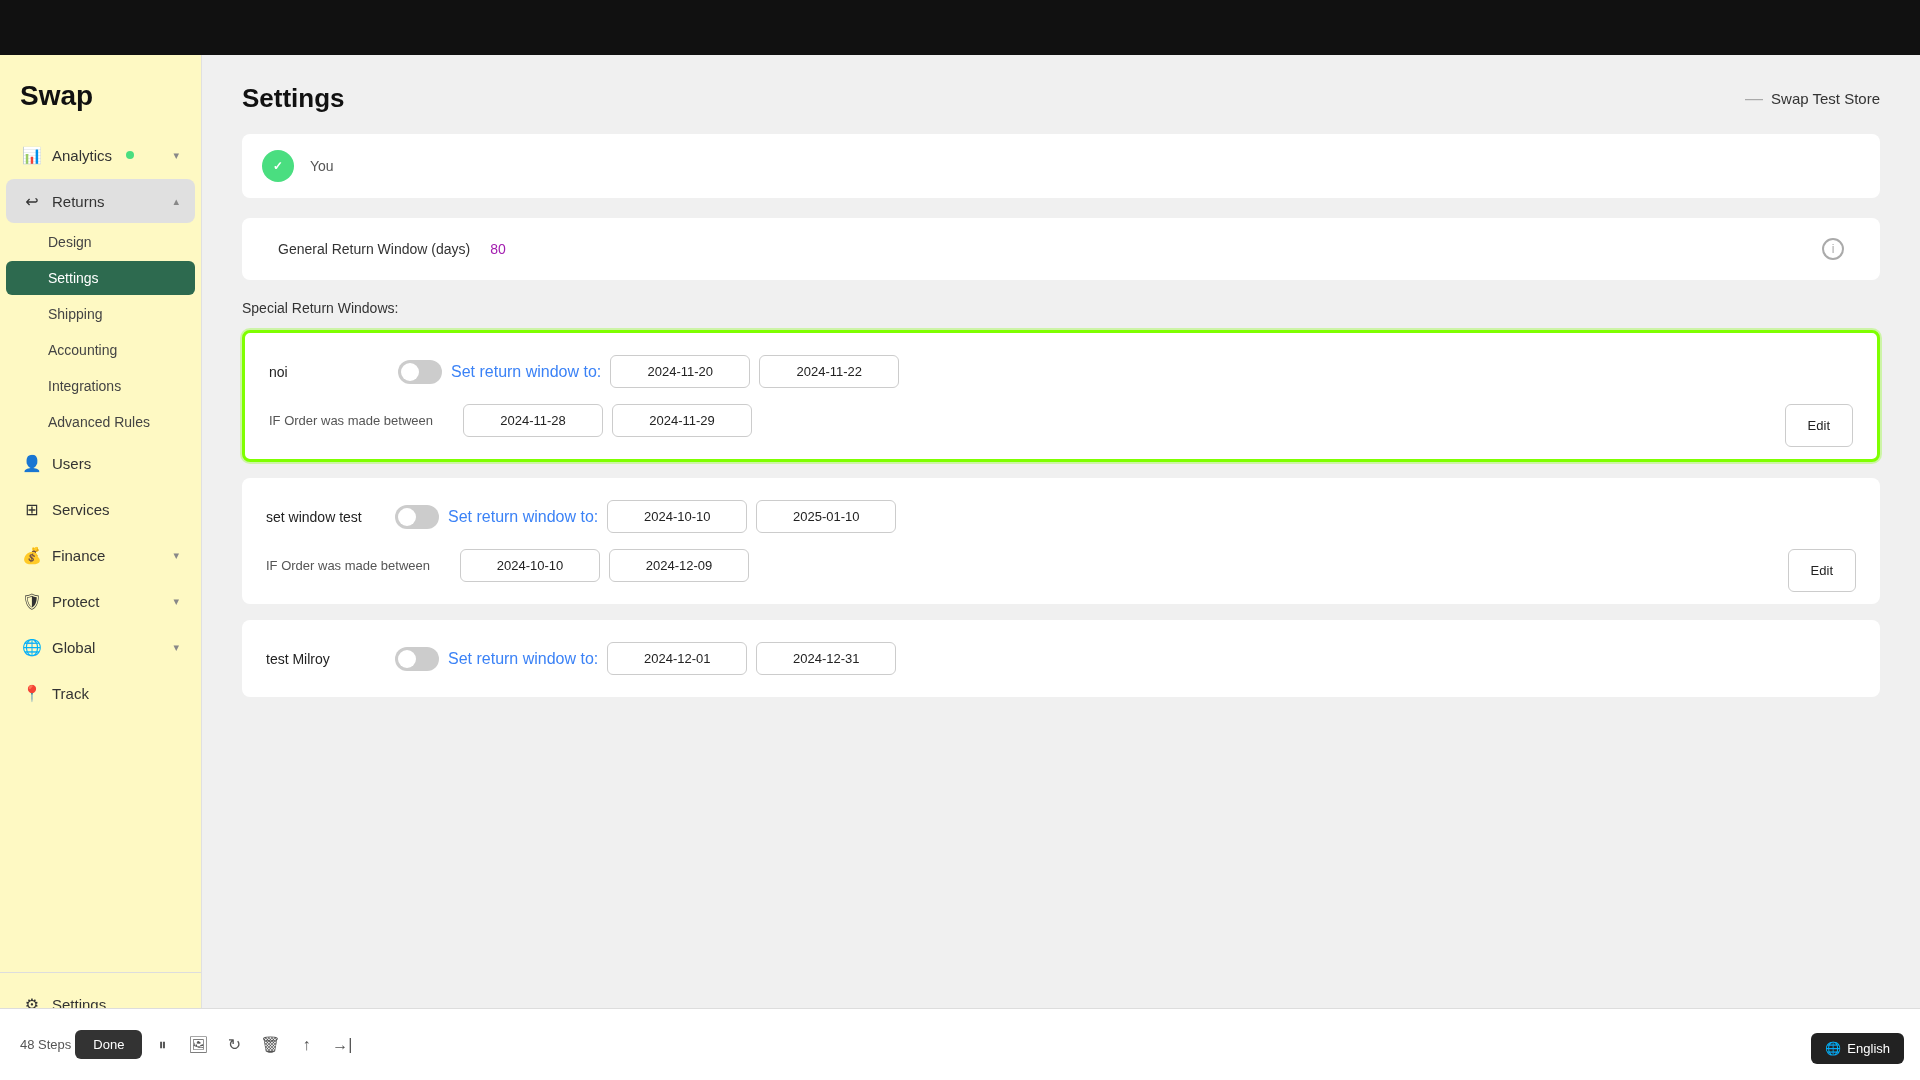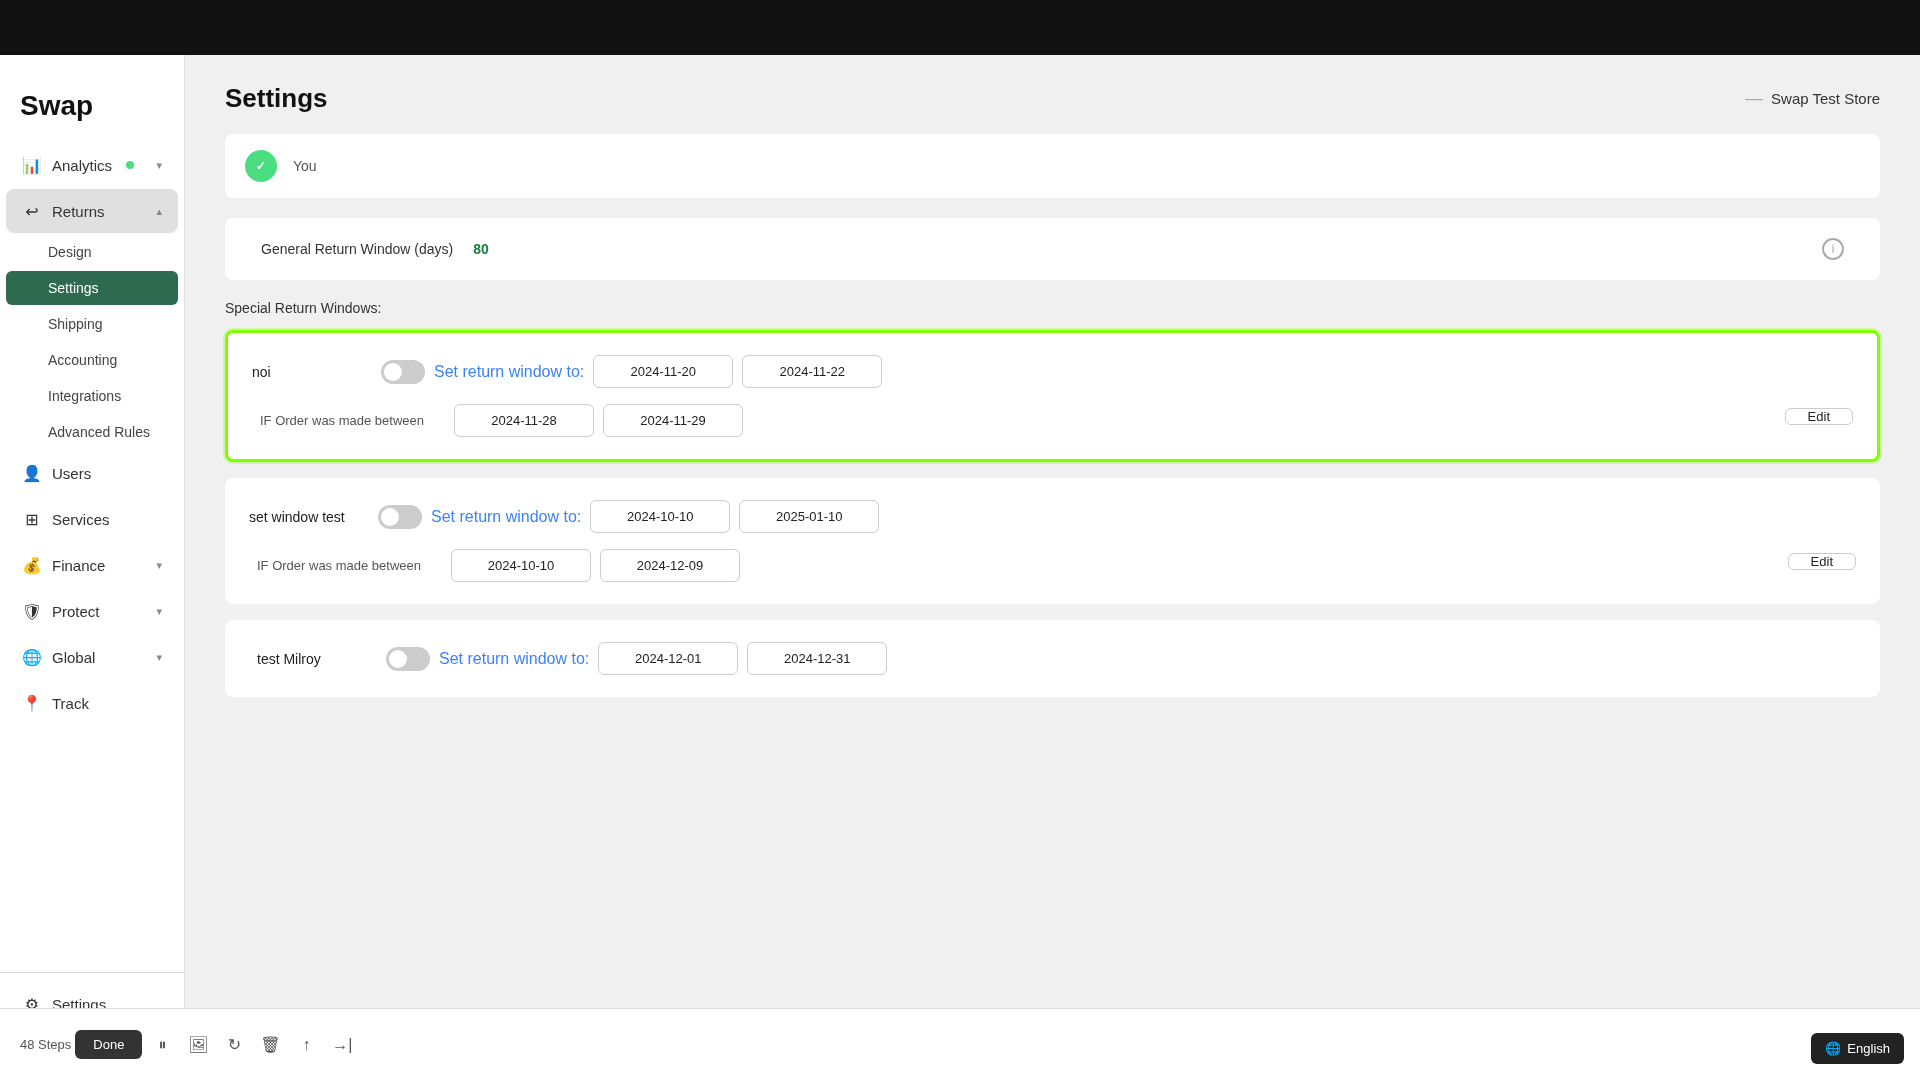--- a/index.html
+++ b/index.html
@@ -21,27 +21,27 @@
     }
 
     .main-layout {
       display: flex;
       flex: 1;
       overflow: hidden;
     }
 
     
     .sidebar {
-      width: 185px;
-      background: #ffffff;
+      width: 202px;
+      background: #fef9c3;
       border-right: 1px solid #e0e0e0;
       display: flex;
       flex-direction: column;
       flex-shrink: 0;
-      padding-top: 20px;
+      padding-top: 10px;
     }
 
     .sidebar-logo {
       padding: 15px 20px 20px;
       font-size: 28px;
       font-weight: 700;
       color: #111;
     }
 
     .sidebar-item {
@@ -177,22 +177,22 @@
       gap: 20px;
     }
 
     .general-return-label {
       font-size: 14px;
       color: #333;
     }
 
     .general-return-value {
       font-size: 14px;
-      color: #15803d;
-      font-weight: 700;
+      color: #a21caf;
+      font-weight: 400;
     }
 
     .info-icon {
       margin-left: auto;
       width: 22px;
       height: 22px;
       border-radius: 50%;
       border: 2px solid #aaa;
       display: flex;
       align-items: center;
@@ -225,21 +225,20 @@
 
     .return-card-row {
       display: flex;
       align-items: center;
       gap: 9px;
       margin-bottom: 16px;
     }
 
     .return-card-row:last-of-type {
       margin-bottom: 0;
-      margin-left: 8px;
     }
 
     .card-name {
       font-size: 14px;
       color: #222;
       min-width: 120px;
     }
 
     
     .toggle-switch {
@@ -282,26 +281,26 @@
 
     .if-order-label {
       font-size: 13px;
       color: #555;
       min-width: 185px;
       white-space: nowrap;
     }
 
     .edit-btn {
       position: absolute;
-      bottom: 34px;
+      bottom: 12px;
       right: 24px;
       background: white;
       border: 1px solid #ccc;
       border-radius: 6px;
-      padding: 0 22px;
+      padding: 13px 22px;
       font-size: 13px;
       color: #222;
       cursor: pointer;
     }
 
     
     .bottom-toolbar {
       position: fixed;
       bottom: 0;
       left: 0;

